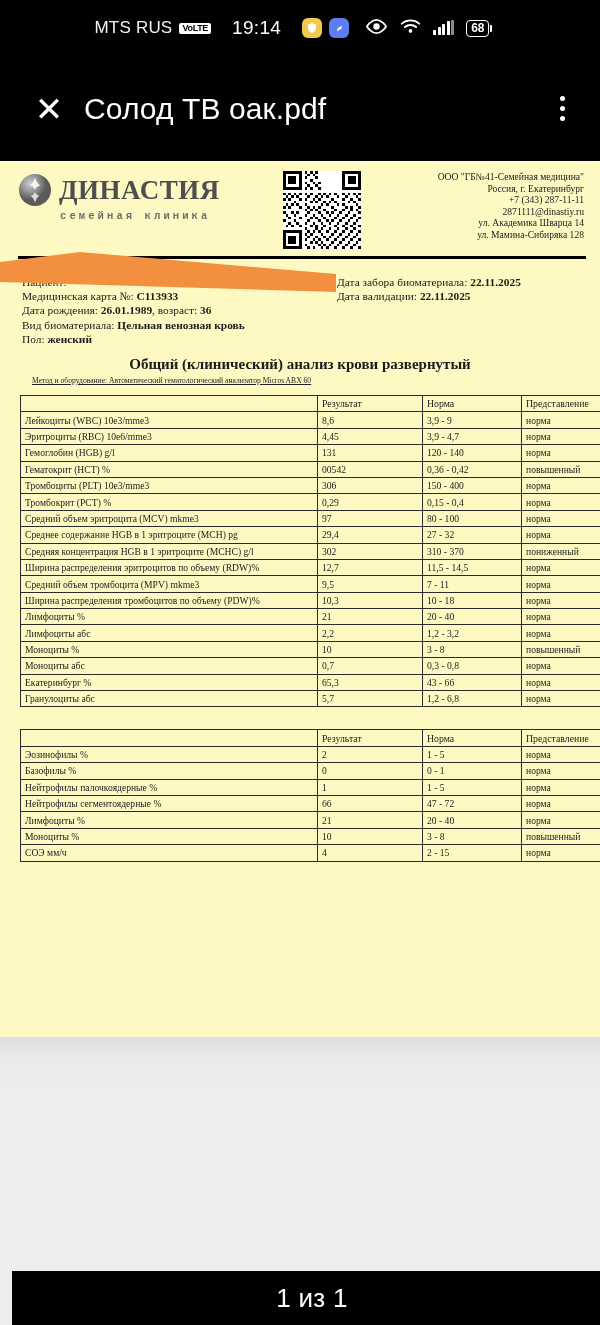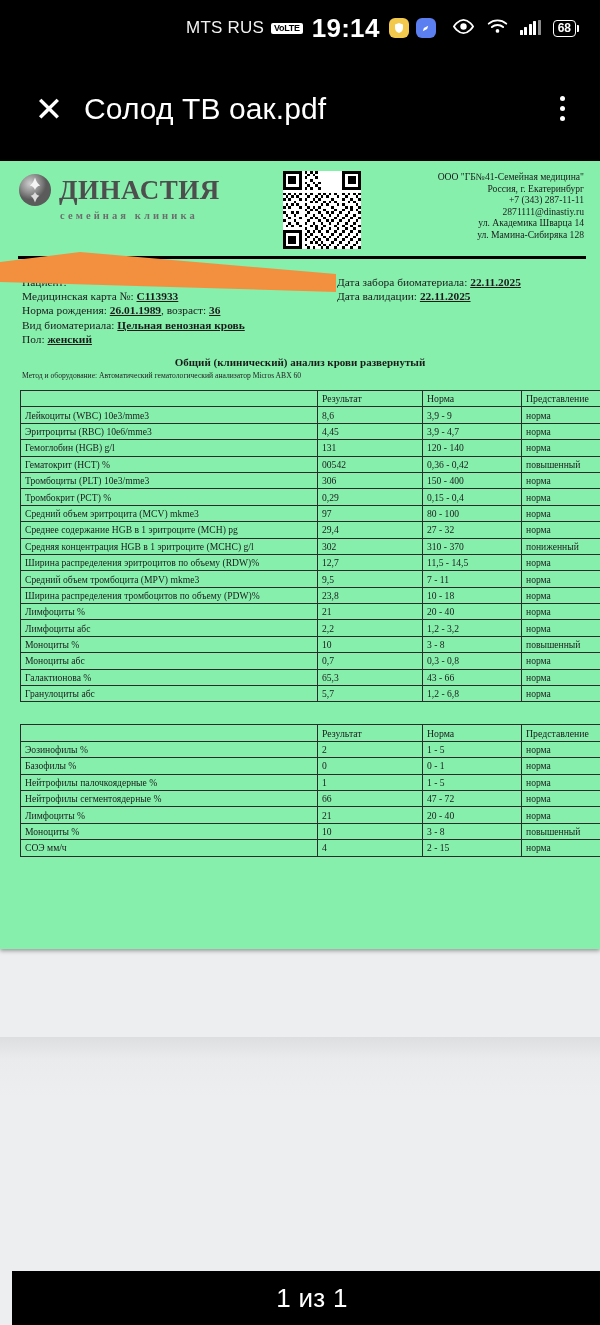--- a/index.html
+++ b/index.html
@@ -8,30 +8,30 @@
     background:#eceef0;
     font-family:"Liberation Sans",sans-serif;
     -webkit-font-smoothing:antialiased;
   }
   .screen{position:relative;width:600px;height:1325px;background:#eceef0;}
 
   
   .statusbar{
     position:absolute;top:0;left:0;width:600px;height:56px;
     background:#000;color:#fff;
-    display:flex;align-items:center;justify-content:flex-end;
-    padding-right:24px;box-sizing:border-box;
+    display:flex;align-items:center;justify-content:center;
+    padding-right:16px;box-sizing:border-box;
   }
   .sb-group{display:flex;align-items:center;gap:7px;}
   .sb-carrier{font-size:17px;letter-spacing:.2px;color:#f2f2f2;}
   .sb-volte{
     font-size:9px;font-weight:bold;background:#fff;color:#000;
     border-radius:2px;padding:1px 3px;line-height:1;letter-spacing:-.3px;
   }
-  .sb-time{font-size:26px;font-weight:700;margin:0 2px;letter-spacing:.3px;}
+  .sb-time{font-size:19px;font-weight:400;margin:0 14px;letter-spacing:.3px;}
   .sb-appicon{width:20px;height:20px;border-radius:6px;display:flex;align-items:center;justify-content:center;}
   .sb-appicon.shield{background:#f2c94c;}
   .sb-appicon.blue{background:#5b7ff0;}
   .sb-right{display:flex;align-items:center;gap:12px;margin-left:16px;}
   .batt{
     border:1.6px solid #fff;border-radius:4px;
     font-size:12px;font-weight:bold;padding:0px 4px;line-height:15px;
     position:relative;
   }
   .batt:after{
@@ -54,58 +54,58 @@
     font-size:30px;letter-spacing:.1px;flex:1;margin-left:4px;color:#fff;
   }
   .appbar .kebab{
     width:56px;display:flex;flex-direction:column;align-items:center;gap:5px;
     margin-right:10px;cursor:pointer;
   }
   .appbar .kebab i{width:5px;height:5px;border-radius:50%;background:#fff;display:block;}
 
   
   .page{
-    position:absolute;top:161px;left:0;width:600px;height:788px;
-    background:#86efac;
+    position:absolute;top:161px;left:0;width:600px;height:876px;
+    background:#fef9c3;
     box-shadow:0 2px 4px rgba(0,0,0,.35);
     overflow:hidden;
     font-family:"Liberation Serif",serif;
     color:#1b1b1b;
   }
 
   .letterhead{display:flex;align-items:flex-start;padding:6px 12px 0 18px;}
   .lh-logo{width:235px;padding-top:6px;}
   .logo-row{display:flex;align-items:center;gap:7px;}
   .logo-mark{width:34px;height:34px;flex:none;}
   .logo-word{
     font-family:"Liberation Serif",serif;
     font-weight:bold;font-size:27px;letter-spacing:.5px;color:#4e4e4e;
     line-height:1;
   }
   .logo-sub{
-    font-family:Liberation Serif, serif;
+    font-family:Liberation Mono, monospace;
     font-size:10.5px;letter-spacing:3.1px;color:#6d6d6d;
     margin:3px 0 0 42px;font-weight:bold;
   }
   .lh-qr{width:78px;margin:4px 0 0 30px;}
   .lh-contact{
     flex:1;text-align:right;font-size:9.6px;line-height:11.6px;color:#1b1b1b;
     padding-top:4px;padding-right:4px;
   }
   .rule{height:3px;background:#000;margin:3px 14px 0 18px;}
 
   .patient{display:flex;padding:16px 14px 0 22px;font-size:11.4px;line-height:14.2px;}
   .patient .left{width:315px;}
   .patient .right{flex:1;}
-  .patient b{font-weight:bold;text-decoration:underline;}
+  .patient b{font-weight:bold;}
 
   .doc-title{
-    text-align:center;font-weight:bold;font-size:11px;margin:10px 0 0 0;
-  }
-  .doc-method{font-size:7.6px;margin:3px 0 0 22px;color:#232323;}
+    text-align:center;font-weight:bold;font-size:15px;margin:10px 0 0 0;
+  }
+  .doc-method{font-size:7.6px;margin:3px 0 0 32px;color:#232323;text-decoration:underline;}
 
   table.res{
     border-collapse:collapse;width:562px;margin:10px 0 0 20px;
     font-size:9.6px;table-layout:fixed;
   }
   table.res.second{margin-top:22px;}
   table.res td{
     border:1px solid #2b2b2b;padding:1px 4px;height:13.4px;
     vertical-align:middle;overflow:hidden;white-space:nowrap;
   }
@@ -248,21 +248,21 @@
       <div class="left">
         <div>
           <span>Пациент:</span>
           <b></b>
         </div>
         <div>
           <span>Медицинская карта №:</span>
           <b>С113933</b>
         </div>
         <div>
-          <span>Норма рождения:</span>
+          <span>Дата рождения:</span>
           <b>26.01.1989</b><span>, возраст:</span>
           <b>36</b>
         </div>
         <div>
           <span>Вид биоматериала:</span>
           <b>Цельная венозная кровь</b>
         </div>
         <div>
           <span>Пол:</span>
           <b>женский</b>
@@ -352,21 +352,21 @@
             <td class="c-rep">норма</td>
           </tr>
           <tr>
             <td class="c-name">Средний объем тромбоцита (MPV) mkme3</td>
             <td class="c-res">9,5</td>
             <td class="c-norm">7 - 11</td>
             <td class="c-rep">норма</td>
           </tr>
           <tr>
             <td class="c-name">Ширина  распределения  тромбоцитов по объему (PDW)%</td>
-            <td class="c-res">23,8</td>
+            <td class="c-res">10,3</td>
             <td class="c-norm">10 - 18</td>
             <td class="c-rep">норма</td>
           </tr>
           <tr>
             <td class="c-name">Лимфоциты  %</td>
             <td class="c-res">21</td>
             <td class="c-norm">20 - 40</td>
             <td class="c-rep">норма</td>
           </tr>
           <tr>
@@ -381,21 +381,21 @@
             <td class="c-norm">3 - 8</td>
             <td class="c-rep">повышенный</td>
           </tr>
           <tr>
             <td class="c-name">Моноциты  абс</td>
             <td class="c-res">0,7</td>
             <td class="c-norm">0,3 - 0,8</td>
             <td class="c-rep">норма</td>
           </tr>
           <tr>
-            <td class="c-name">Галактионова %</td>
+            <td class="c-name">Екатеринбург %</td>
             <td class="c-res">65,3</td>
             <td class="c-norm">43 - 66</td>
             <td class="c-rep">норма</td>
           </tr>
           <tr>
             <td class="c-name">Гранулоциты абс</td>
             <td class="c-res">5,7</td>
             <td class="c-norm">1,2 - 6,8</td>
             <td class="c-rep">норма</td>
           </tr>

